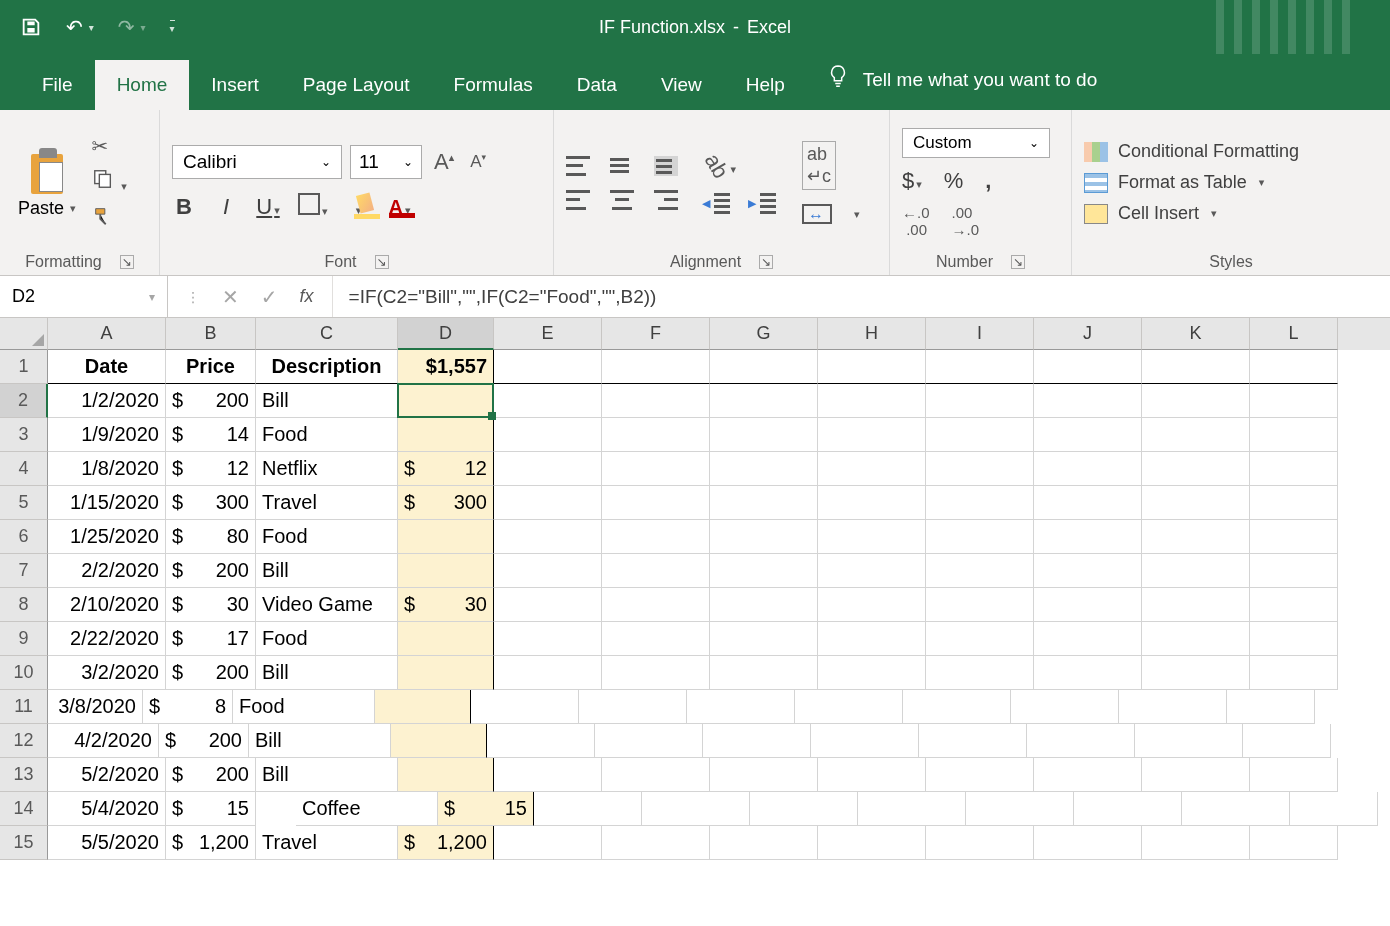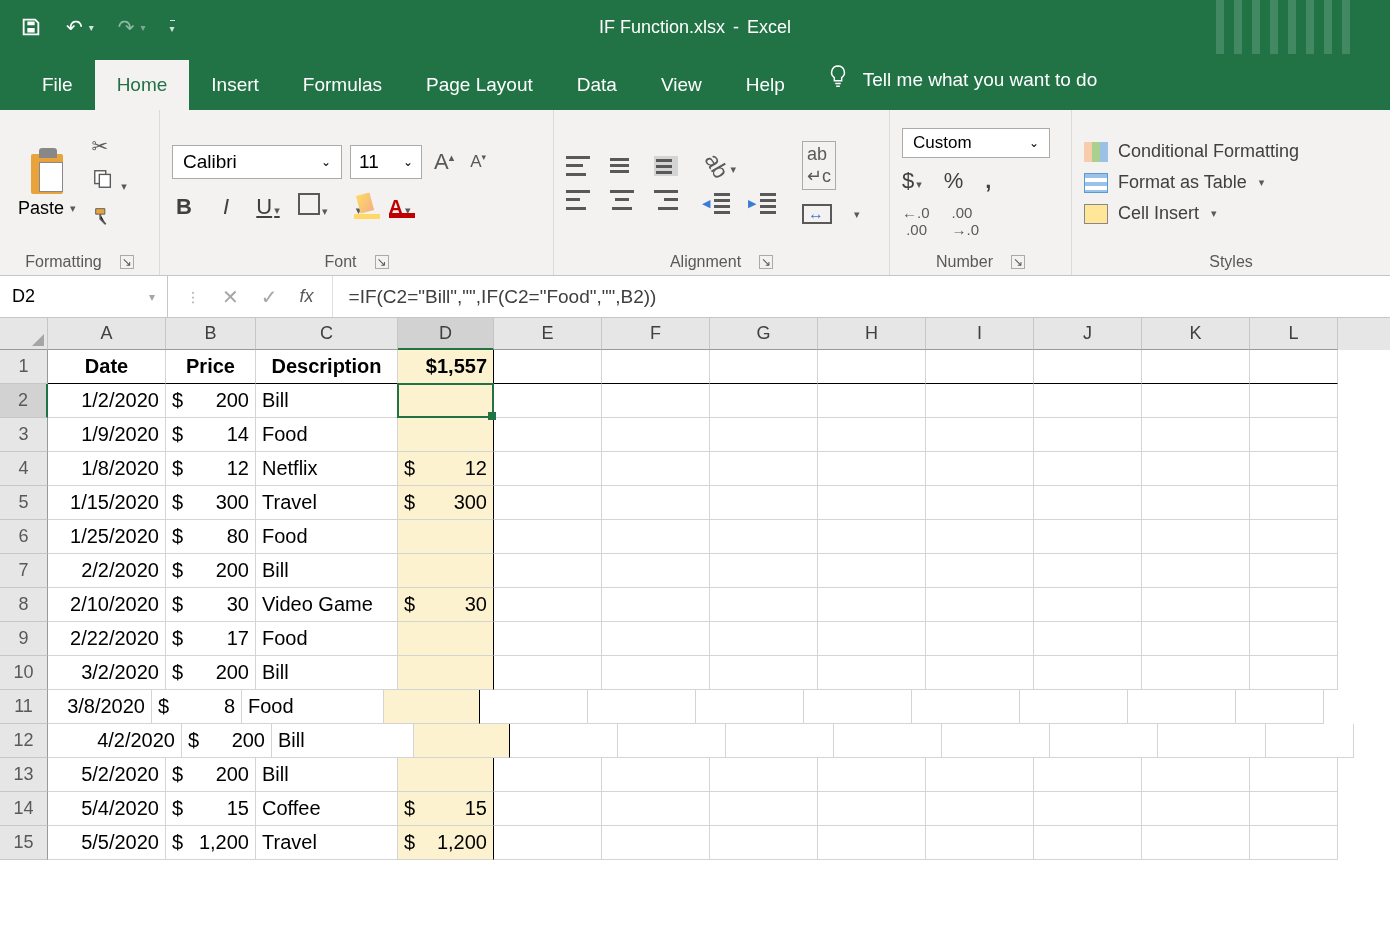--- a/index.html
+++ b/index.html
@@ -148,22 +148,22 @@
       <div></div>
       <div></div>
       <div></div>
     </div>
 </div>
 
 <div class="tabs">
   <div class="tab">File</div>
   <div class="tab active">Home</div>
   <div class="tab">Insert</div>
+  <div class="tab">Page Layout</div>
   <div class="tab">Formulas</div>
-  <div class="tab">Page Layout</div>
   <div class="tab">Data</div>
   <div class="tab">View</div>
   <div class="tab">Help</div>
   <div class="tellme">
     <span class="bulb">
       <svg width="22" height="26" viewBox="0 0 24 28">
           <path fill="none" stroke="#fff" stroke-width="1.6" d="M12 2a7 7 0 0 0-4 12.7V18h8v-3.3A7 7 0 0 0 12 2zM9 21h6M10 24h4"></path>
         </svg>
     </span>
     <span>Tell me what you want to do</span>
@@ -588,41 +588,41 @@
         <div class="cell" style="width: 108px;"></div>
         <div class="cell" style="width: 108px;"></div>
         <div class="cell" style="width: 108px;"></div>
         <div class="cell" style="width: 108px;"></div>
         <div class="cell" style="width: 108px;"></div>
         <div class="cell" style="width: 108px;"></div>
         <div class="cell" style="width: 88px;"></div>
       </div>
       <div class="grid-row">
         <div class="row-h">11</div>
-        <div class="cell right" style="width: 104px;">3/8/2020</div>
+        <div class="cell right" style="width: 95px;">3/8/2020</div>
         <div class="cell" style="width: 90px;">
           <div class="dollar-cell">
             <span>$</span>
             <span>8</span>
           </div>
         </div>
         <div class="cell" style="width: 142px;">Food</div>
         <div class="cell hl border-r-black" style="width: 96px;"></div>
         <div class="cell" style="width: 108px;"></div>
         <div class="cell" style="width: 108px;"></div>
         <div class="cell" style="width: 108px;"></div>
         <div class="cell" style="width: 108px;"></div>
         <div class="cell" style="width: 108px;"></div>
         <div class="cell" style="width: 108px;"></div>
         <div class="cell" style="width: 108px;"></div>
         <div class="cell" style="width: 88px;"></div>
       </div>
       <div class="grid-row">
         <div class="row-h">12</div>
-        <div class="cell right" style="width: 134px;">4/2/2020</div>
+        <div class="cell right" style="width: 111px;">4/2/2020</div>
         <div class="cell" style="width: 90px;">
           <div class="dollar-cell">
             <span>$</span>
             <span>200</span>
           </div>
         </div>
         <div class="cell" style="width: 142px;">Bill</div>
         <div class="cell hl border-r-black" style="width: 96px;"></div>
         <div class="cell" style="width: 108px;"></div>
         <div class="cell" style="width: 108px;"></div>
@@ -655,21 +655,21 @@
       </div>
       <div class="grid-row">
         <div class="row-h">14</div>
         <div class="cell right" style="width: 118px;">5/4/2020</div>
         <div class="cell" style="width: 90px;">
           <div class="dollar-cell">
             <span>$</span>
             <span>15</span>
           </div>
         </div>
-        <div class="cell" style="width: 142px;">Coffee</div>
+        <div class="cell" style="width: 142px; margin-left: 40px;">Coffee</div>
         <div class="cell hl border-r-black" style="width: 96px;">
           <div class="dollar-cell">
             <span>$</span>
             <span>15</span>
           </div>
         </div>
         <div class="cell" style="width: 108px;"></div>
         <div class="cell" style="width: 108px;"></div>
         <div class="cell" style="width: 108px;"></div>
         <div class="cell" style="width: 108px;"></div>

